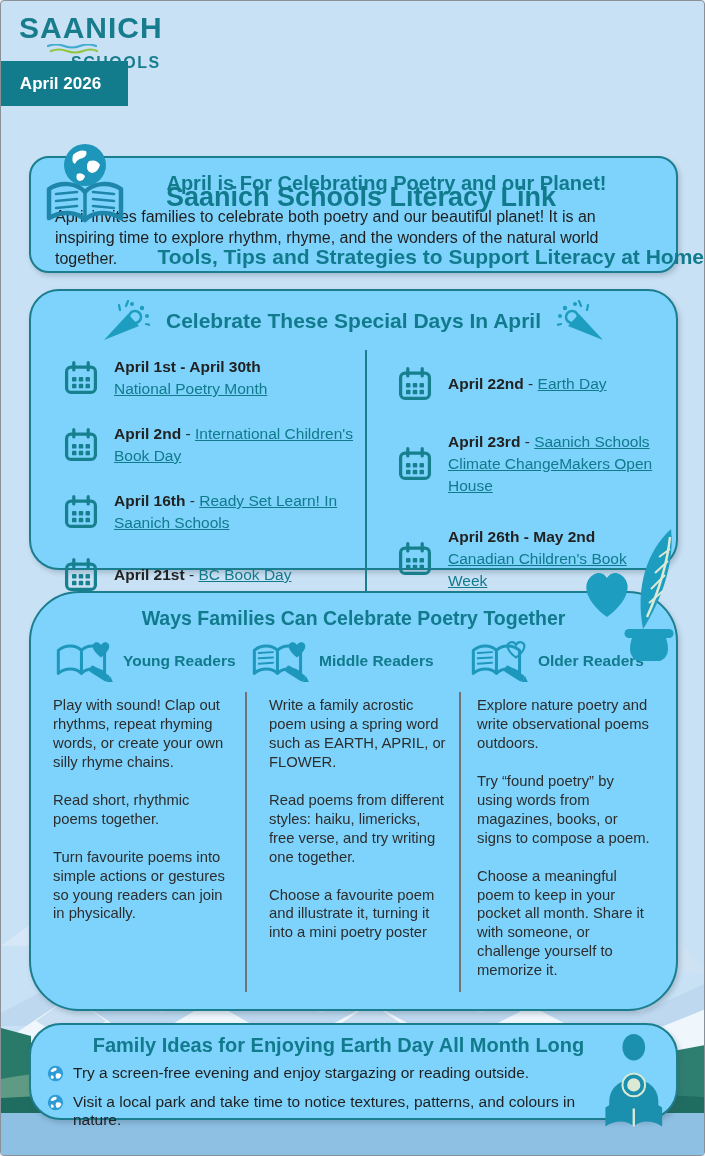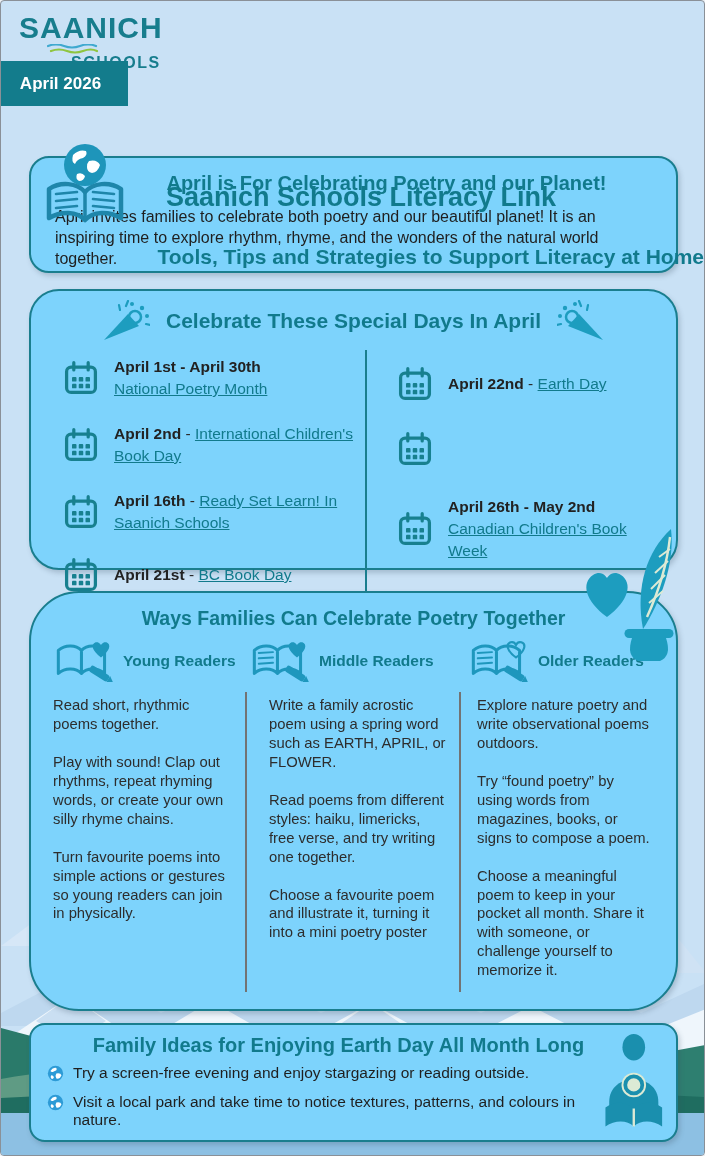--- a/index.html
+++ b/index.html
@@ -28,21 +28,21 @@
     color:#117a8c;font-weight:700;font-size:21px;
   }
   
   .card{
     position:absolute;left:28px;width:649px;background:#7dd3fc;
     border:2.5px solid #1a7e8e;box-shadow:2px 3px 5px rgba(60,80,100,.25);
   }
   .card1{top:155px;height:117px;border-radius:20px;}
   .card2{top:288px;height:281px;border-radius:30px;display:flex;flex-direction:column;}
   .card3{top:590px;height:420px;border-radius:50px;}
-  .card4{top:1022px;height:119px;border-radius:16px;}
+  .card4{top:1022px;height:97px;border-radius:32px;}
   
   .globe-book{position:absolute;left:8px;top:-17px;}
   .card1-title{
     margin:14px 20px 0 86px;text-align:center;color:#117a8c;font-weight:700;font-size:20px;
   }
   .card1-body{margin:11px 22px 0 24px;font-size:16px;line-height:1.32;color:#1f1f1f;}
   
   .card2-titlerow{display:flex;align-items:center;justify-content:center;gap:16px;margin-top:9px;}
   .card2-title{color:#117a8c;font-weight:700;font-size:21px;}
   .cal-columns{display:flex;flex:1;margin-top:8px;padding-left:19px;}
@@ -263,20 +263,21 @@
                 <g fill="#17808f">
                   <rect x="10" y="19" width="5" height="5" rx="1"></rect>
                   <rect x="17.5" y="19" width="5" height="5" rx="1"></rect>
                   <rect x="25" y="19" width="5" height="5" rx="1"></rect>
                   <rect x="10" y="26.5" width="5" height="5" rx="1"></rect>
                   <rect x="17.5" y="26.5" width="5" height="5" rx="1"></rect>
                   <rect x="25" y="26.5" width="5" height="5" rx="1"></rect>
                 </g>
               </svg>
             </span>
+            <div class="cal-text"><b>April 23rd</b> - <a href="#">Saanich Schools Climate ChangeMakers Open House</a></div>
           </div>
           <div class="cal-item">
             <span class="cal-icon">
               <svg width="36" height="36" viewBox="0 0 40 40">
                 <rect x="4" y="8" width="32" height="28" rx="5" fill="none" stroke="#17808f" stroke-width="3.6"></rect>
                 <line x1="12" y1="3" x2="12" y2="11" stroke="#17808f" stroke-width="3.6" stroke-linecap="round"></line>
                 <line x1="28" y1="3" x2="28" y2="11" stroke="#17808f" stroke-width="3.6" stroke-linecap="round"></line>
                 <g fill="#17808f">
                   <rect x="10" y="19" width="5" height="5" rx="1"></rect>
                   <rect x="17.5" y="19" width="5" height="5" rx="1"></rect>
@@ -349,22 +350,22 @@
           <g transform="rotate(32 52 42)">
               <rect x="40" y="38" width="24" height="8" rx="2.5" fill="#1e97bd"></rect>
               <polygon points="64,38 70,42 64,46" fill="#1e97bd"></polygon>
             </g>
         </svg>
         <span class="reader-label">Older Readers</span>
       </div>
     </div>
     <div class="reader-cols">
       <div class="pcol c1">
+          <p>Play with sound! Clap out rhythms, repeat rhyming words, or create your own silly rhyme chains.</p>
           <p>Read short, rhythmic poems together.</p>
-          <p>Play with sound! Clap out rhythms, repeat rhyming words, or create your own silly rhyme chains.</p>
           <p>Turn favourite poems into simple actions or gestures so young readers can join in physically.</p>
         </div>
       <div class="pcol c2">
           <p>Write a family acrostic poem using a spring word such as EARTH, APRIL, or FLOWER.</p>
           <p>Read poems from different styles: haiku, limericks, free verse, and try writing one together.</p>
           <p>Choose a favourite poem and illustrate it, turning it into a mini poetry poster</p>
         </div>
       <div class="pcol c3">
           <p>Explore nature poetry and write observational poems outdoors.</p>
           <p>Try “found poetry” by using words from magazines, books, or signs to compose a poem.</p>

